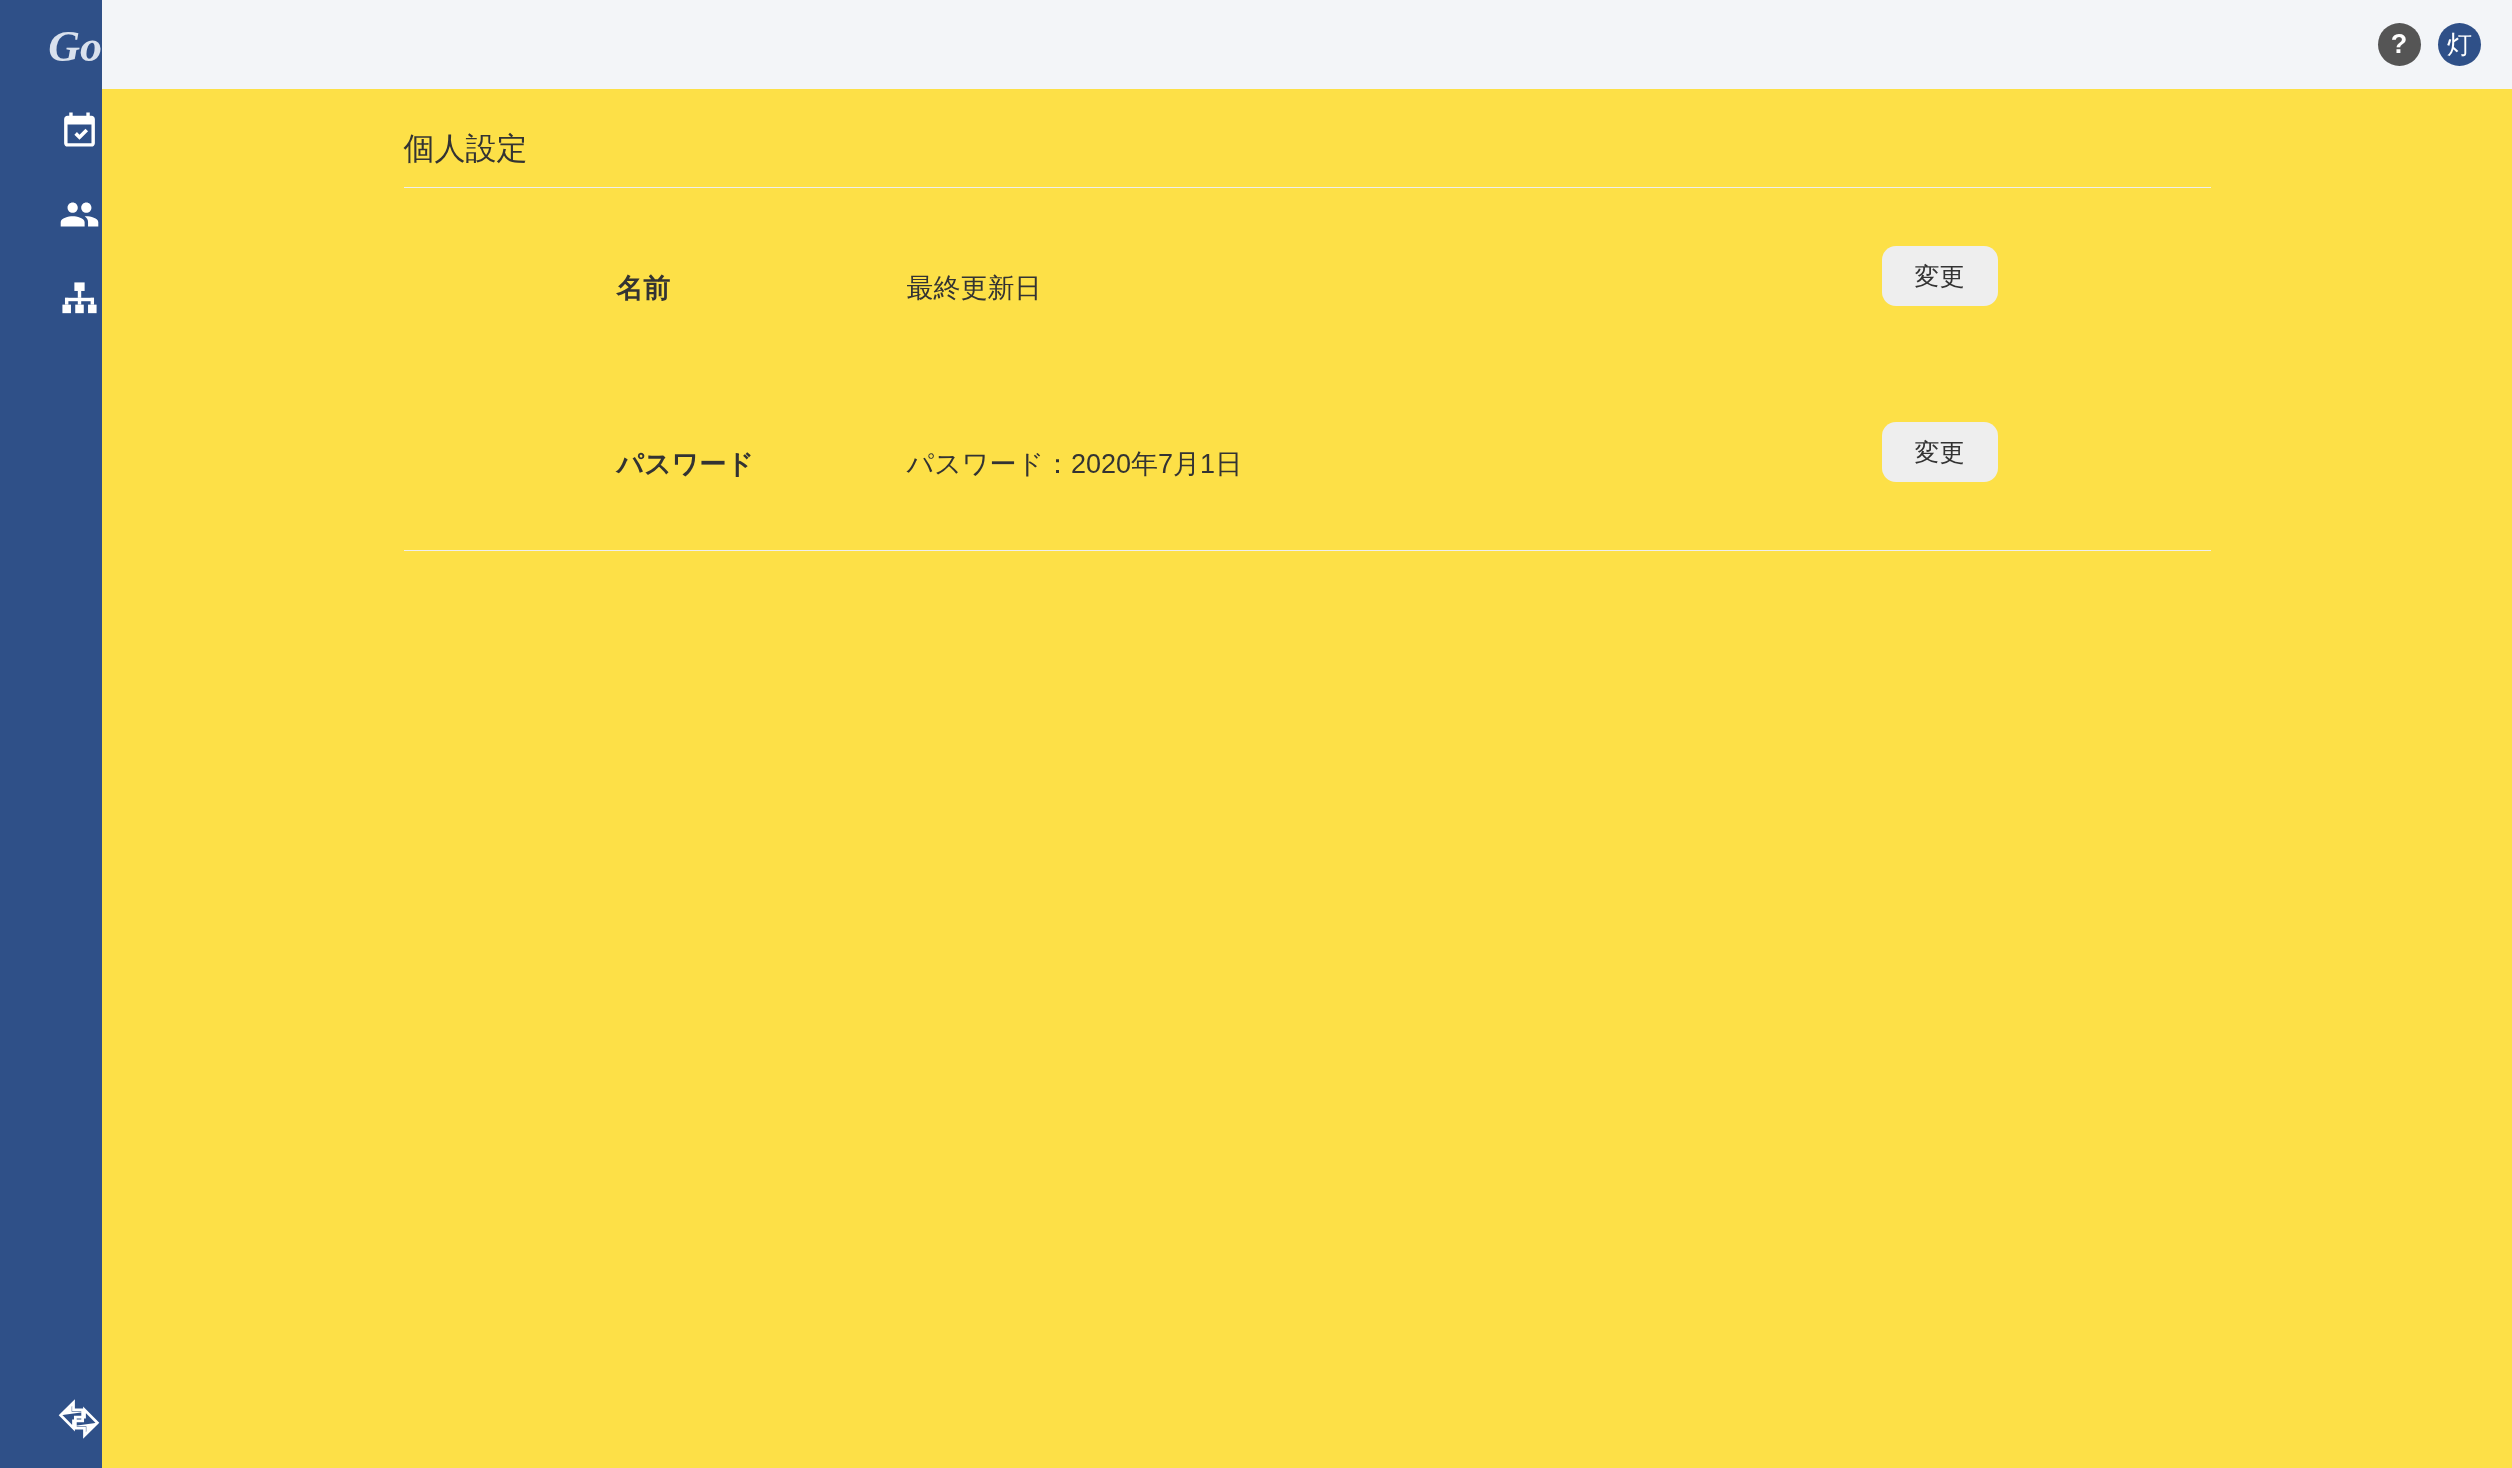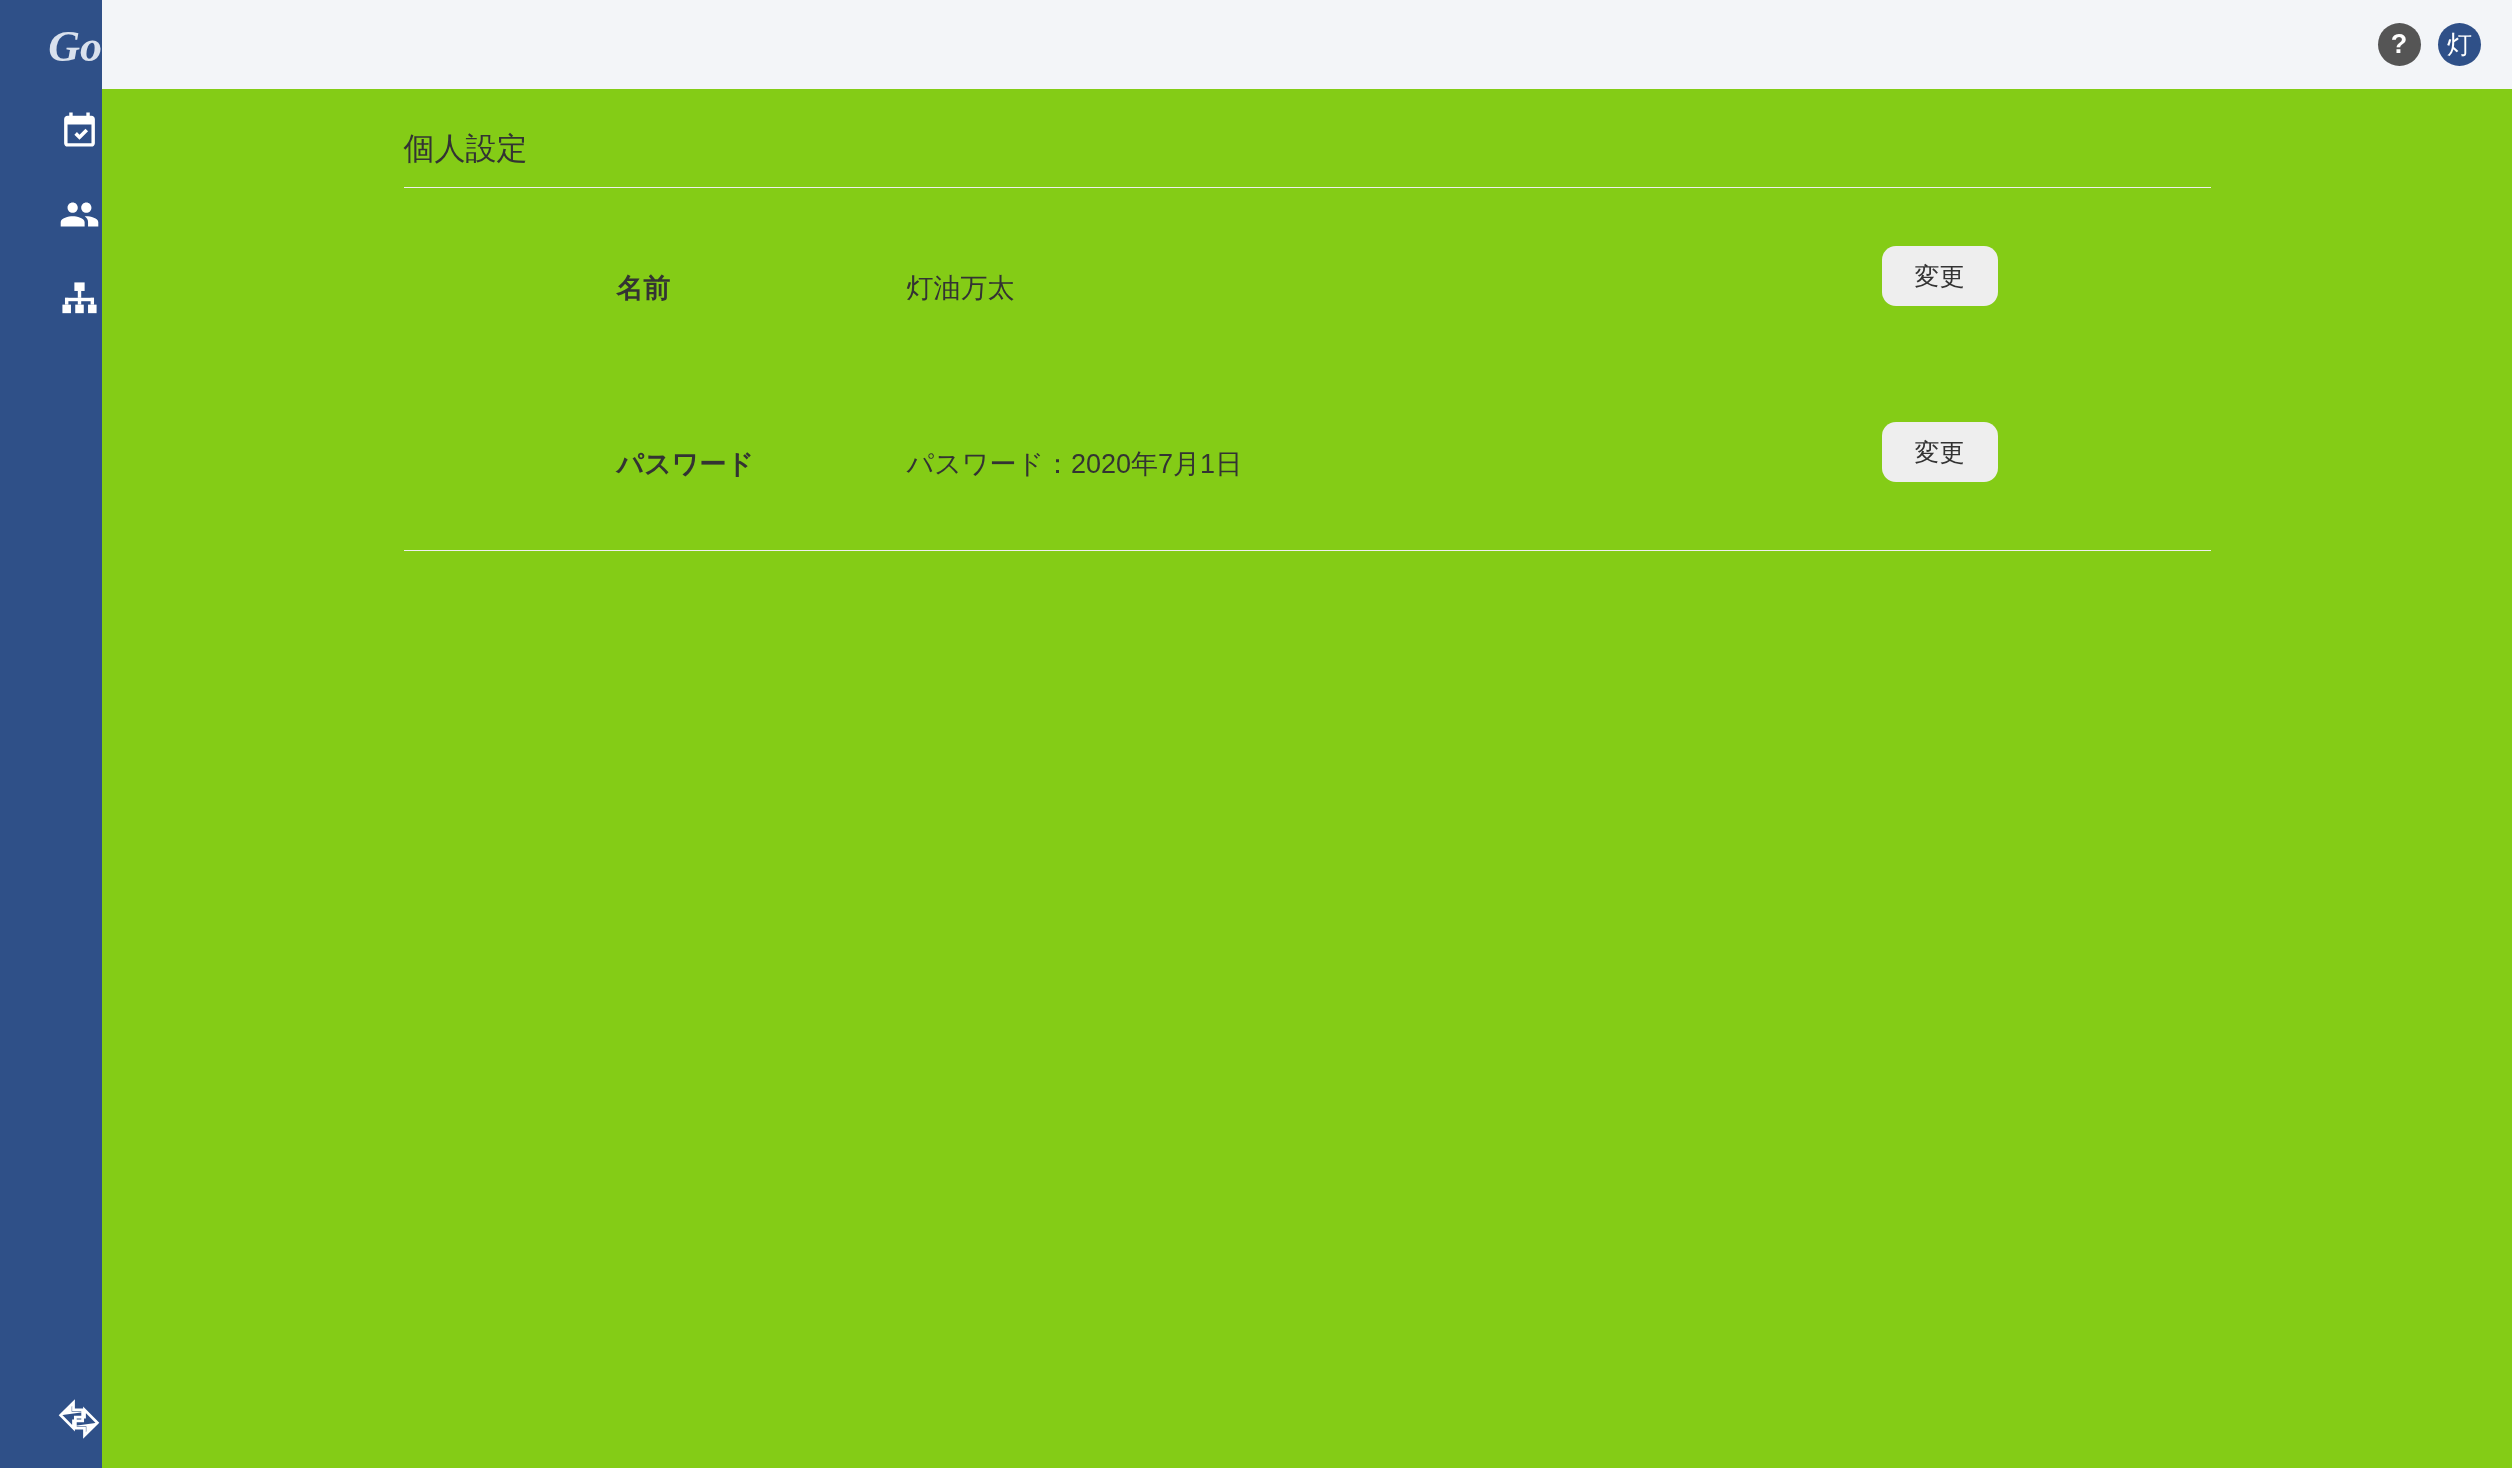--- a/index.html
+++ b/index.html
@@ -86,21 +86,21 @@
       justify-content: center;
       font-size: 25px;
       cursor: pointer;
     }
     .main {
       position: absolute;
       left: 102px;
       top: 89px;
       right: 0;
       bottom: 0;
-      background: #84cc16;
+      background: #fde047;
       padding: 39px 0 8px 0;
     }
     .content {
       width: 1807px;
       margin: 0 auto;
     }
     .page-title {
       font-size: 31px;
       color: #333;
       font-weight: 400;
@@ -214,21 +214,21 @@
   <div class="help-icon">?</div>
   <div class="avatar">灯</div>
 </div>
 
 <div class="main">
   <div class="content">
     <h1 class="page-title">個人設定</h1>
 
     <div class="settings-row">
       <div class="row-label">名前</div>
-      <div class="row-value">灯油万太</div>
+      <div class="row-value">最終更新日</div>
       <div class="row-action">
         <button class="btn-change">変更</button>
       </div>
     </div>
 
 
     <div class="settings-row">
       <div class="row-label">パスワード</div>
       <div class="row-value">パスワード：2020年7月1日</div>
       <div class="row-action">

